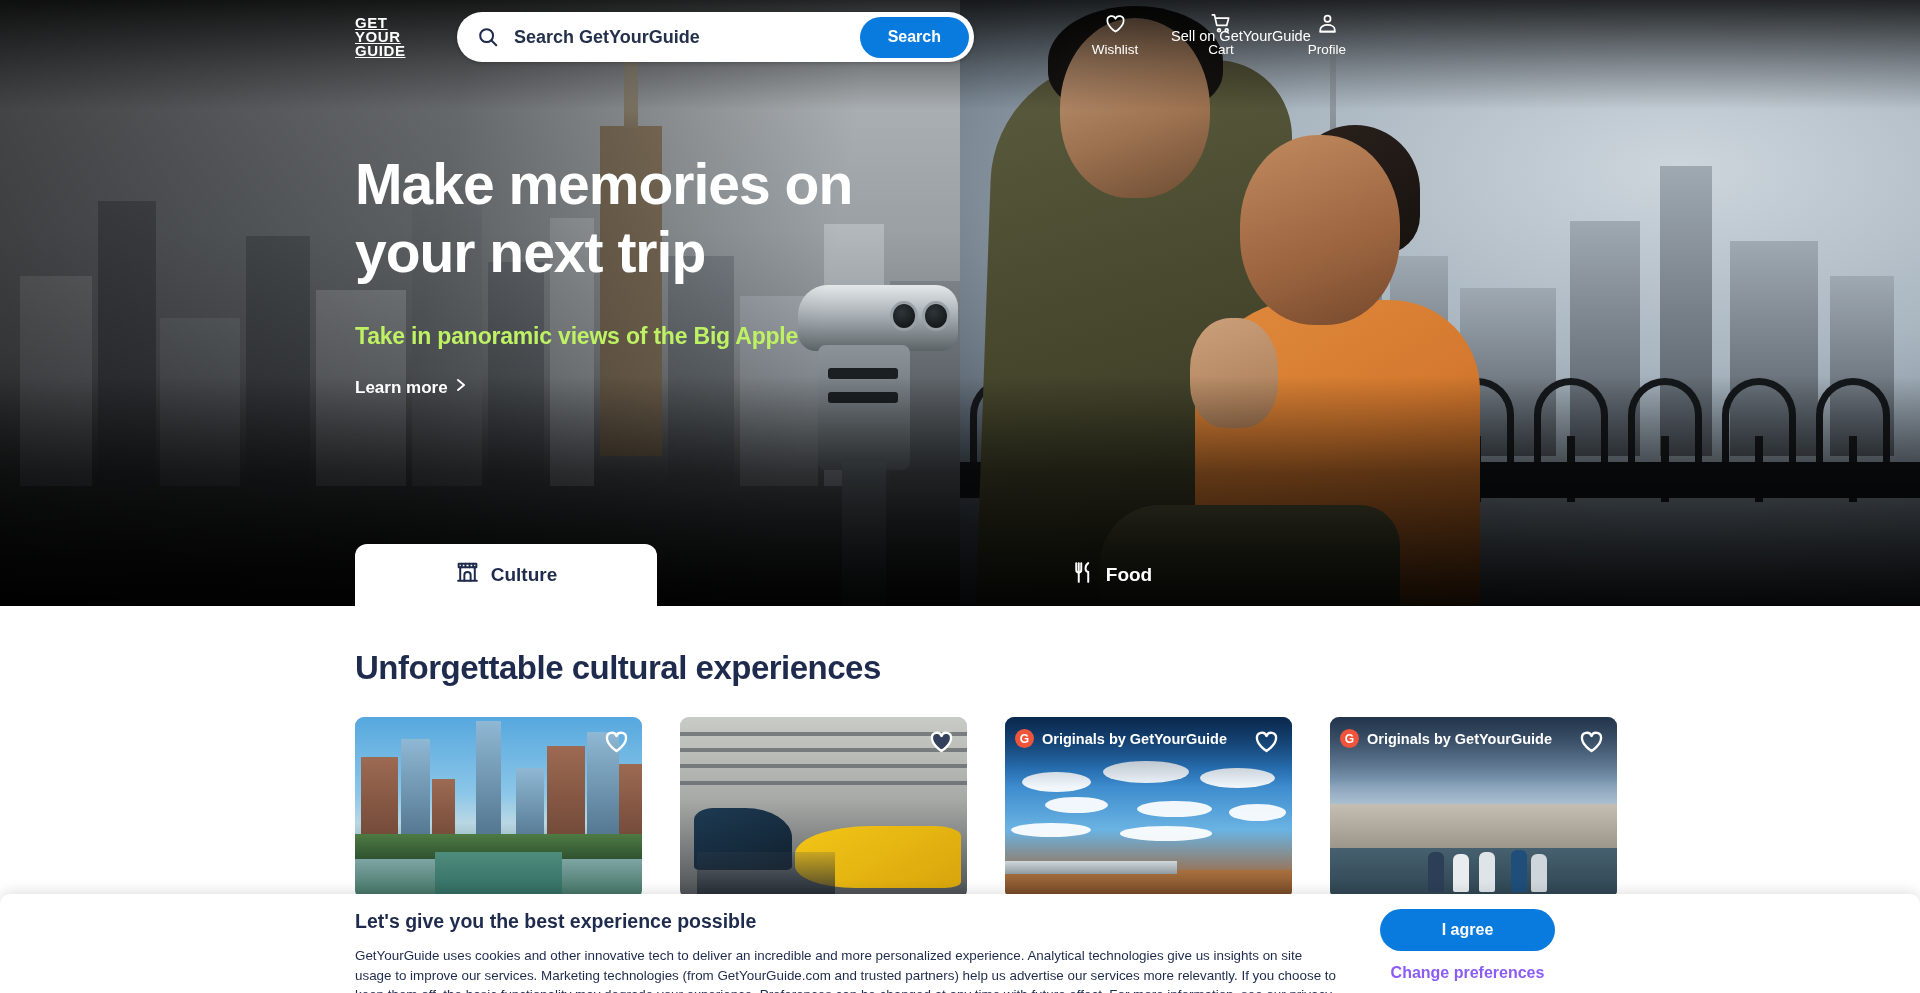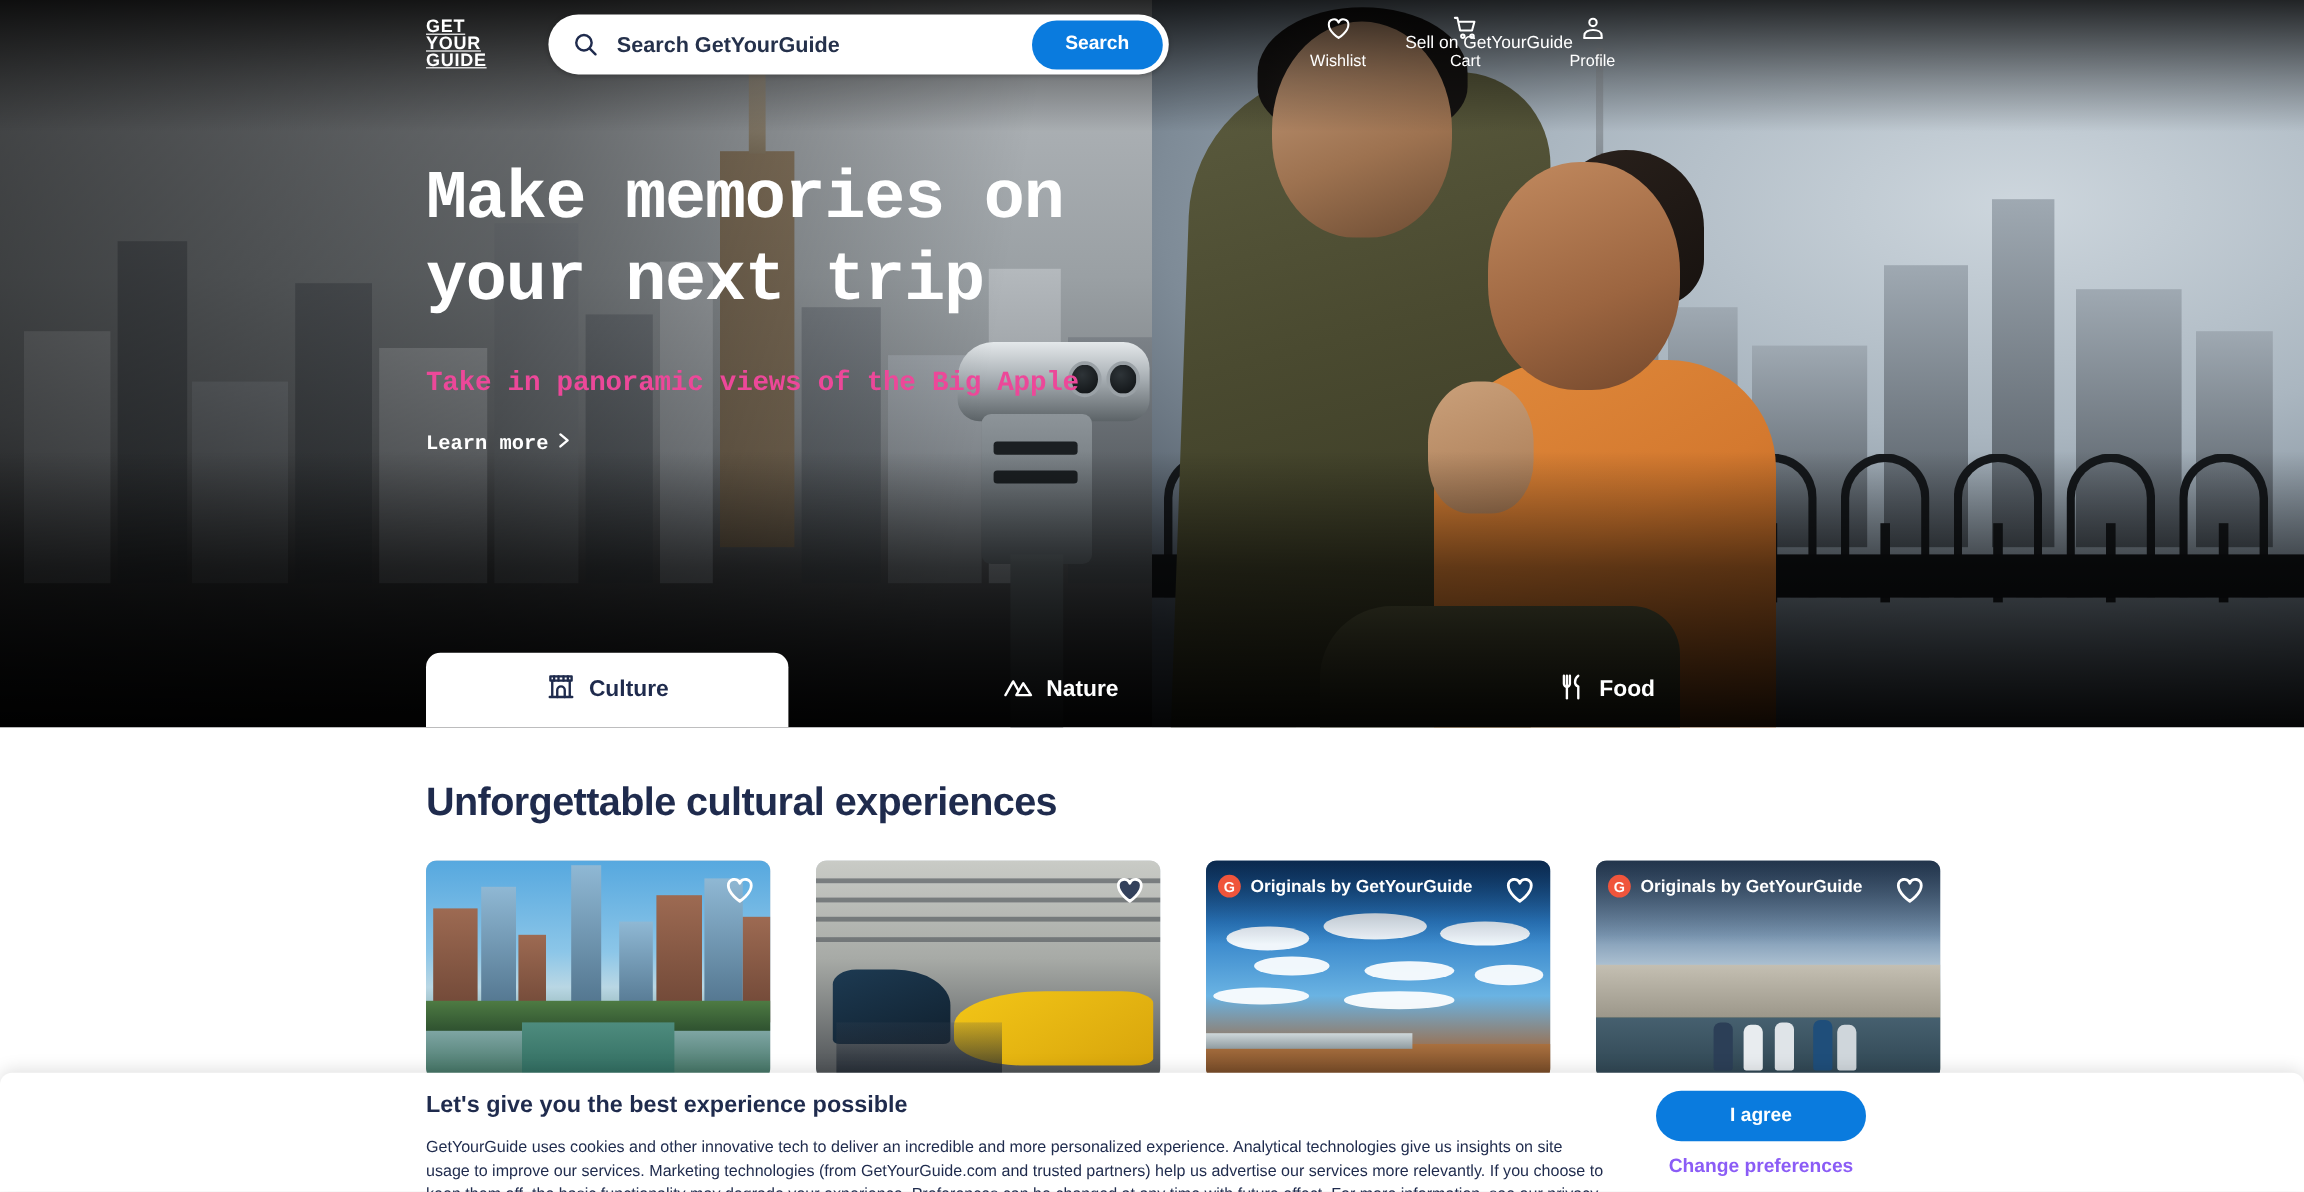--- a/index.html
+++ b/index.html
@@ -186,27 +186,27 @@
   }
   .nav-icons { position:absolute; right:300px; top:12px; display:flex; gap:46px; }
   .nav-item {
     display:flex; flex-direction:column; align-items:center; gap:3px;
     color:#fff; text-decoration:none; cursor:pointer; width:60px;
   }
   .nav-item svg { width:23px; height:23px; }
   .nav-label { font-size:13.5px; font-weight:400; color:#fff; }
 
   
-  .hero-copy { position:absolute; left:355px; top:133px; z-index:30;font-family:Liberation Mono, monospace; }
+  .hero-copy { position:absolute; left:355px; top:150px; z-index:30; }
   .hero-title {
     color:#fff; font-size:57px; font-weight:800; line-height:68px;
     letter-spacing:-1px; max-width:600px;
   }
   .hero-sub {
-    color:#ec4899; font-size:23px; font-weight:700; margin-top:37px; letter-spacing:-.2px;
+    color:#bef264; font-size:23px; font-weight:700; margin-top:37px; letter-spacing:-.2px;
   }
   .hero-learn {
     display:inline-flex; align-items:center; gap:7px; margin-top:27px;
     color:#fff; font-size:17px; font-weight:700; text-decoration:none; cursor:pointer;text-align:right;
   }
 
   
   .cat-tabs {
     position:absolute; left:355px; bottom:0; width:1210px; height:62px;
     display:flex; z-index:30;
@@ -482,29 +482,20 @@
           <path d="M5 7v13M19 7v13M3 20h18"></path>
           <path d="M9 20v-5.5a3 3 0 0 1 6 0V20"></path>
           <path d="M6.5 3.5v3.4M10 3.5v3.4M14 3.5v3.4M17.5 3.5v3.4"></path>
         </svg>
       </span>
       <span>Culture</span>
     </a>
     <a class="cat-tab" href="#">
       <span>
         <svg viewBox="0 0 24 24" fill="none" stroke="#fff" stroke-width="1.9" stroke-linecap="round" stroke-linejoin="round">
-          <path d="M1.8 18.5L8 7.5l4 7"></path>
-            <path d="M10.5 18.5L16 9l6.2 9.5z"></path>
-        </svg>
-      </span>
-      <span>Nature</span>
-    </a>
-    <a class="cat-tab" href="#">
-      <span>
-        <svg viewBox="0 0 24 24" fill="none" stroke="#fff" stroke-width="1.9" stroke-linecap="round" stroke-linejoin="round">
           <path d="M6 3v6.5a2.4 2.4 0 0 0 4.8 0V3"></path>
             <path d="M8.4 3v18"></path>
           <path d="M17.5 3c-1.8 1.2-2.6 3-2.6 5.2 0 1.9 1 3 2.6 3.3V21"></path>
         </svg>
       </span>
       <span>Food</span>
     </a>
   </div>
 </div>
 

